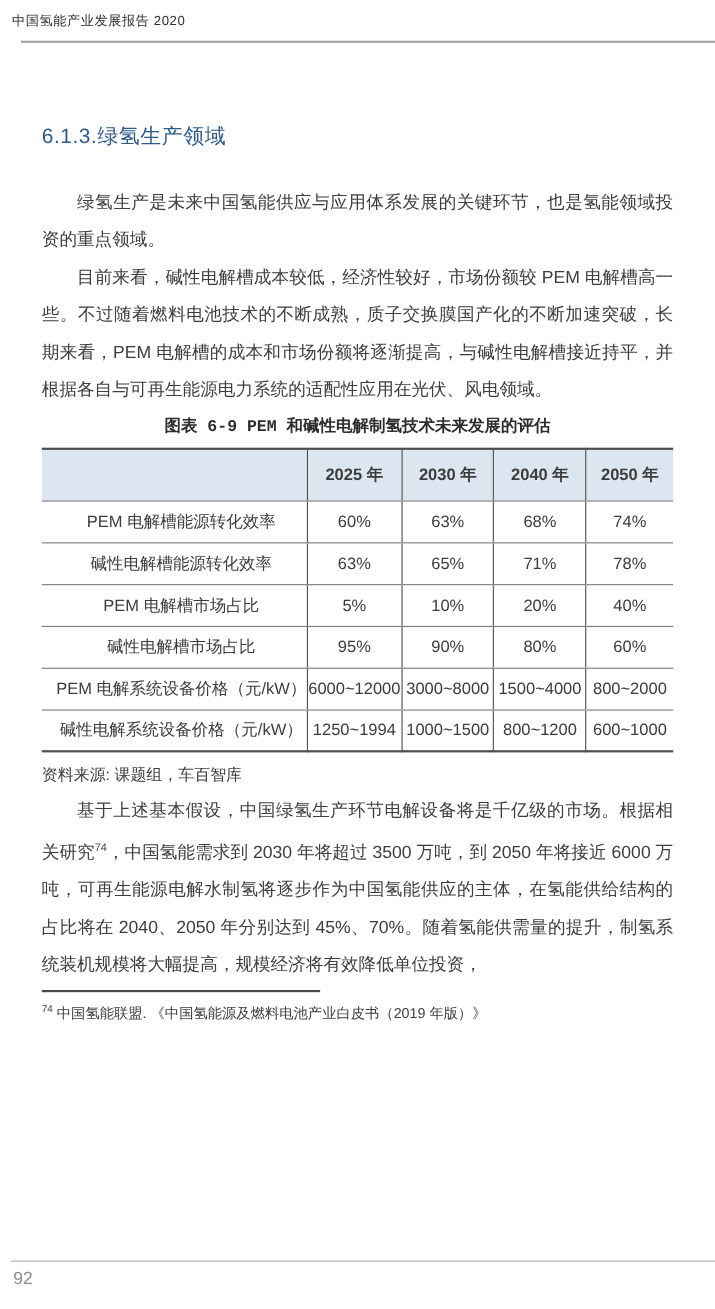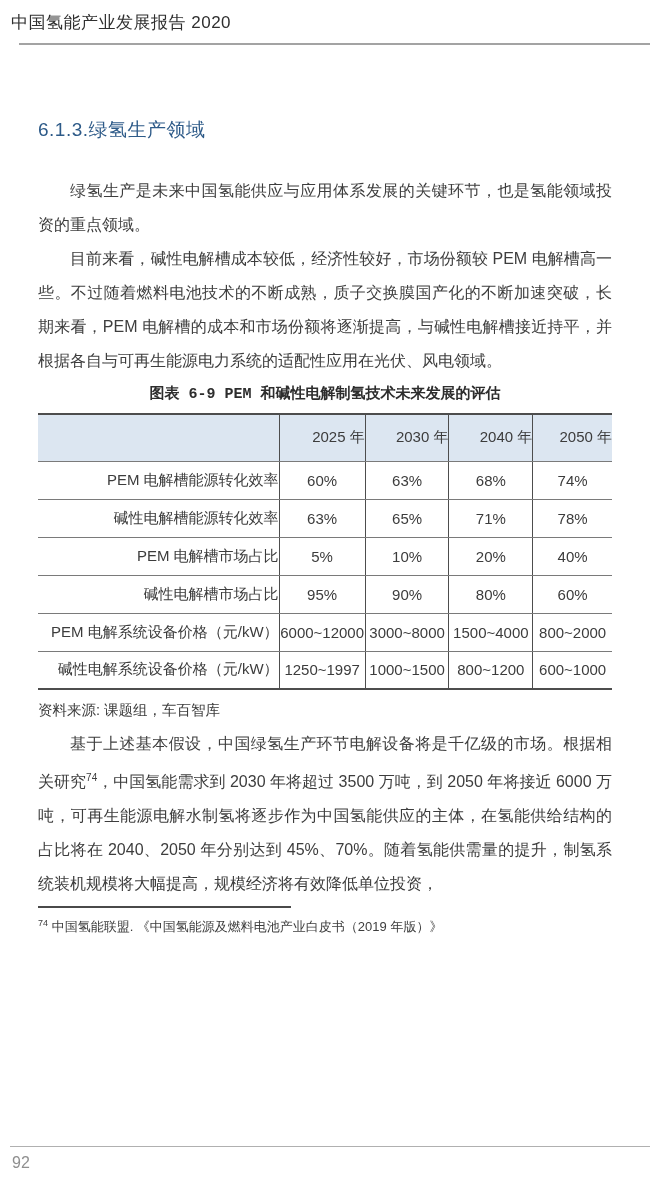--- a/index.html
+++ b/index.html
@@ -6,21 +6,21 @@
   html, body { background: #ffffff; }
   body {
     width: 650px; height: 1190px;
     font-family: "Liberation Sans", "DejaVu Sans", sans-serif;
     position: relative;
     overflow: hidden;
   }
   .page { width: 650px; height: 1190px; position: relative; background: #fff; }
 
   .header { padding: 11px 0 0 11px; }
-  .header-title { font-size: 17px; color: #2f2f2f; letter-spacing: 0.5px; }
+  .header-title { font-size: 12px; color: #2f2f2f; letter-spacing: 0.5px; }
   .header-rule { border: 0; border-top: 2px solid #a3a3a3; margin: 9px 0 0 8px; }
 
   .content { padding: 0 38px; }
 
   .section-heading {
     margin-top: 72px;
     font-size: 19px;
     font-weight: 500;
     color: #2d5a88;
     letter-spacing: 0.5px;
@@ -53,25 +53,25 @@
     border-top: 2px solid #4d4d4d;
     border-bottom: 2px solid #4d4d4d;
     font-size: 15px;
     color: #3c3c3c;
   }
   table.assessment th, table.assessment td { border-bottom: 1px solid #7a7a7a; }
   table.assessment th + th, table.assessment td + td { border-left: 1.5px solid #4d4d4d; }
   table.assessment thead th {
     background: #dce6f1;
     height: 47px;
-    font-weight: normal;
-    text-align: right;
+    font-weight: bold;
+    text-align: center;
   }
   table.assessment tbody td { height: 38px; text-align: center; }
-  table.assessment tbody td.row-label { text-align: right; padding-left: 13px; }
+  table.assessment tbody td.row-label { text-align: center; padding-left: 13px; }
 
   .source-note { margin-top: 11px; font-size: 14.5px; color: #3c3c3c; }
 
   .p4 { margin-top: 7px; }
 
   .footnote-rule {
     border: 0; border-top: 2px solid #4a4a4a;
     width: 253px; margin-top: 5px;
   }
   .footnote { margin-top: 5px; font-size: 13px; color: #3d3d3d; line-height: 20px; }
@@ -148,21 +148,21 @@
         </tr>
         <tr>
           <td class="row-label">PEM 电解系统设备价格（元/kW）</td>
           <td>6000~12000</td>
           <td>3000~8000</td>
           <td>1500~4000</td>
           <td>800~2000</td>
         </tr>
         <tr>
           <td class="row-label">碱性电解系统设备价格（元/kW）</td>
-          <td>1250~1997</td>
+          <td>1250~1994</td>
           <td>1000~1500</td>
           <td>800~1200</td>
           <td>600~1000</td>
         </tr>
       </tbody>
     </table>
 
     <div class="source-note">资料来源: 课题组，车百智库</div>
 
     <p class="body-p p4"><span>基于上述基本假设，中国绿氢生产环节电解设备将是千亿级的市场。根据相关研究</span><sup class="ref">74</sup><span>，中国氢能需求到 2030 年将超过 3500 万吨，到 2050 年将接近 6000 万吨，可再生能源电解水制氢将逐步作为中国氢能供应的主体，在氢能供给结构的占比将在 2040、2050 年分别达到 45%、70%。随着氢能供需量的提升，制氢系统装机规模将大幅提高，规模经济将有效降低单位投资，</span></p>

